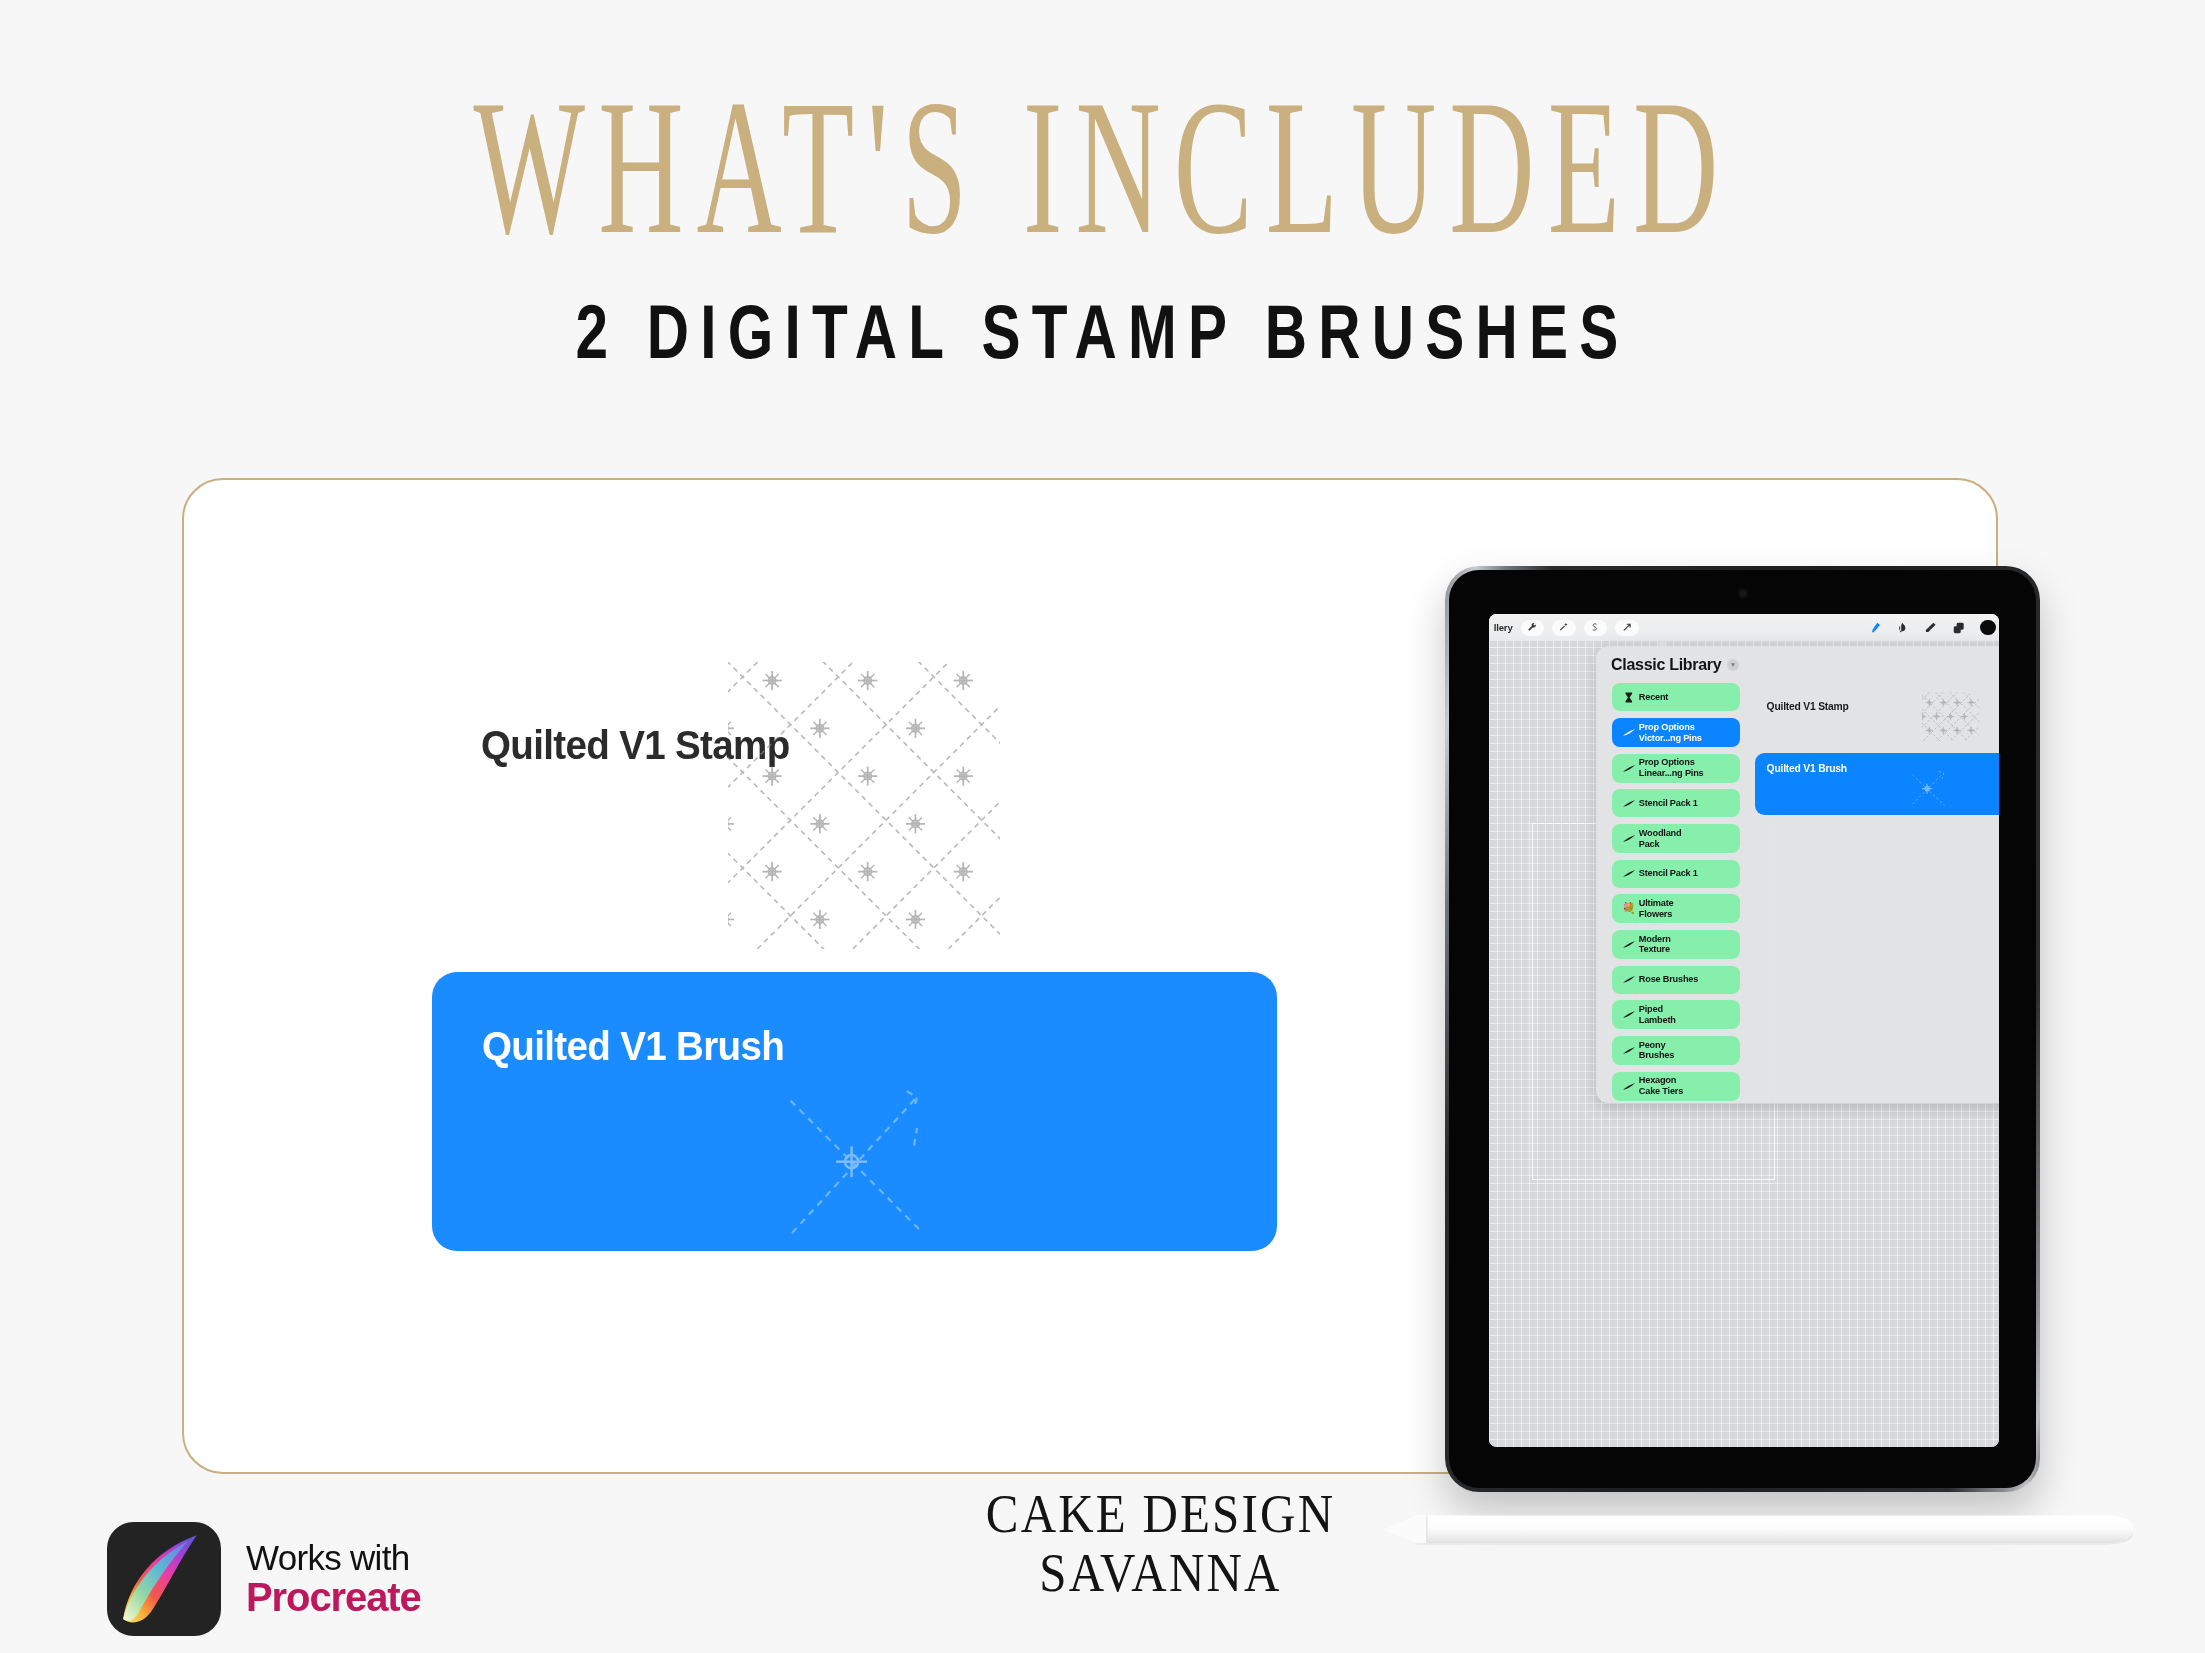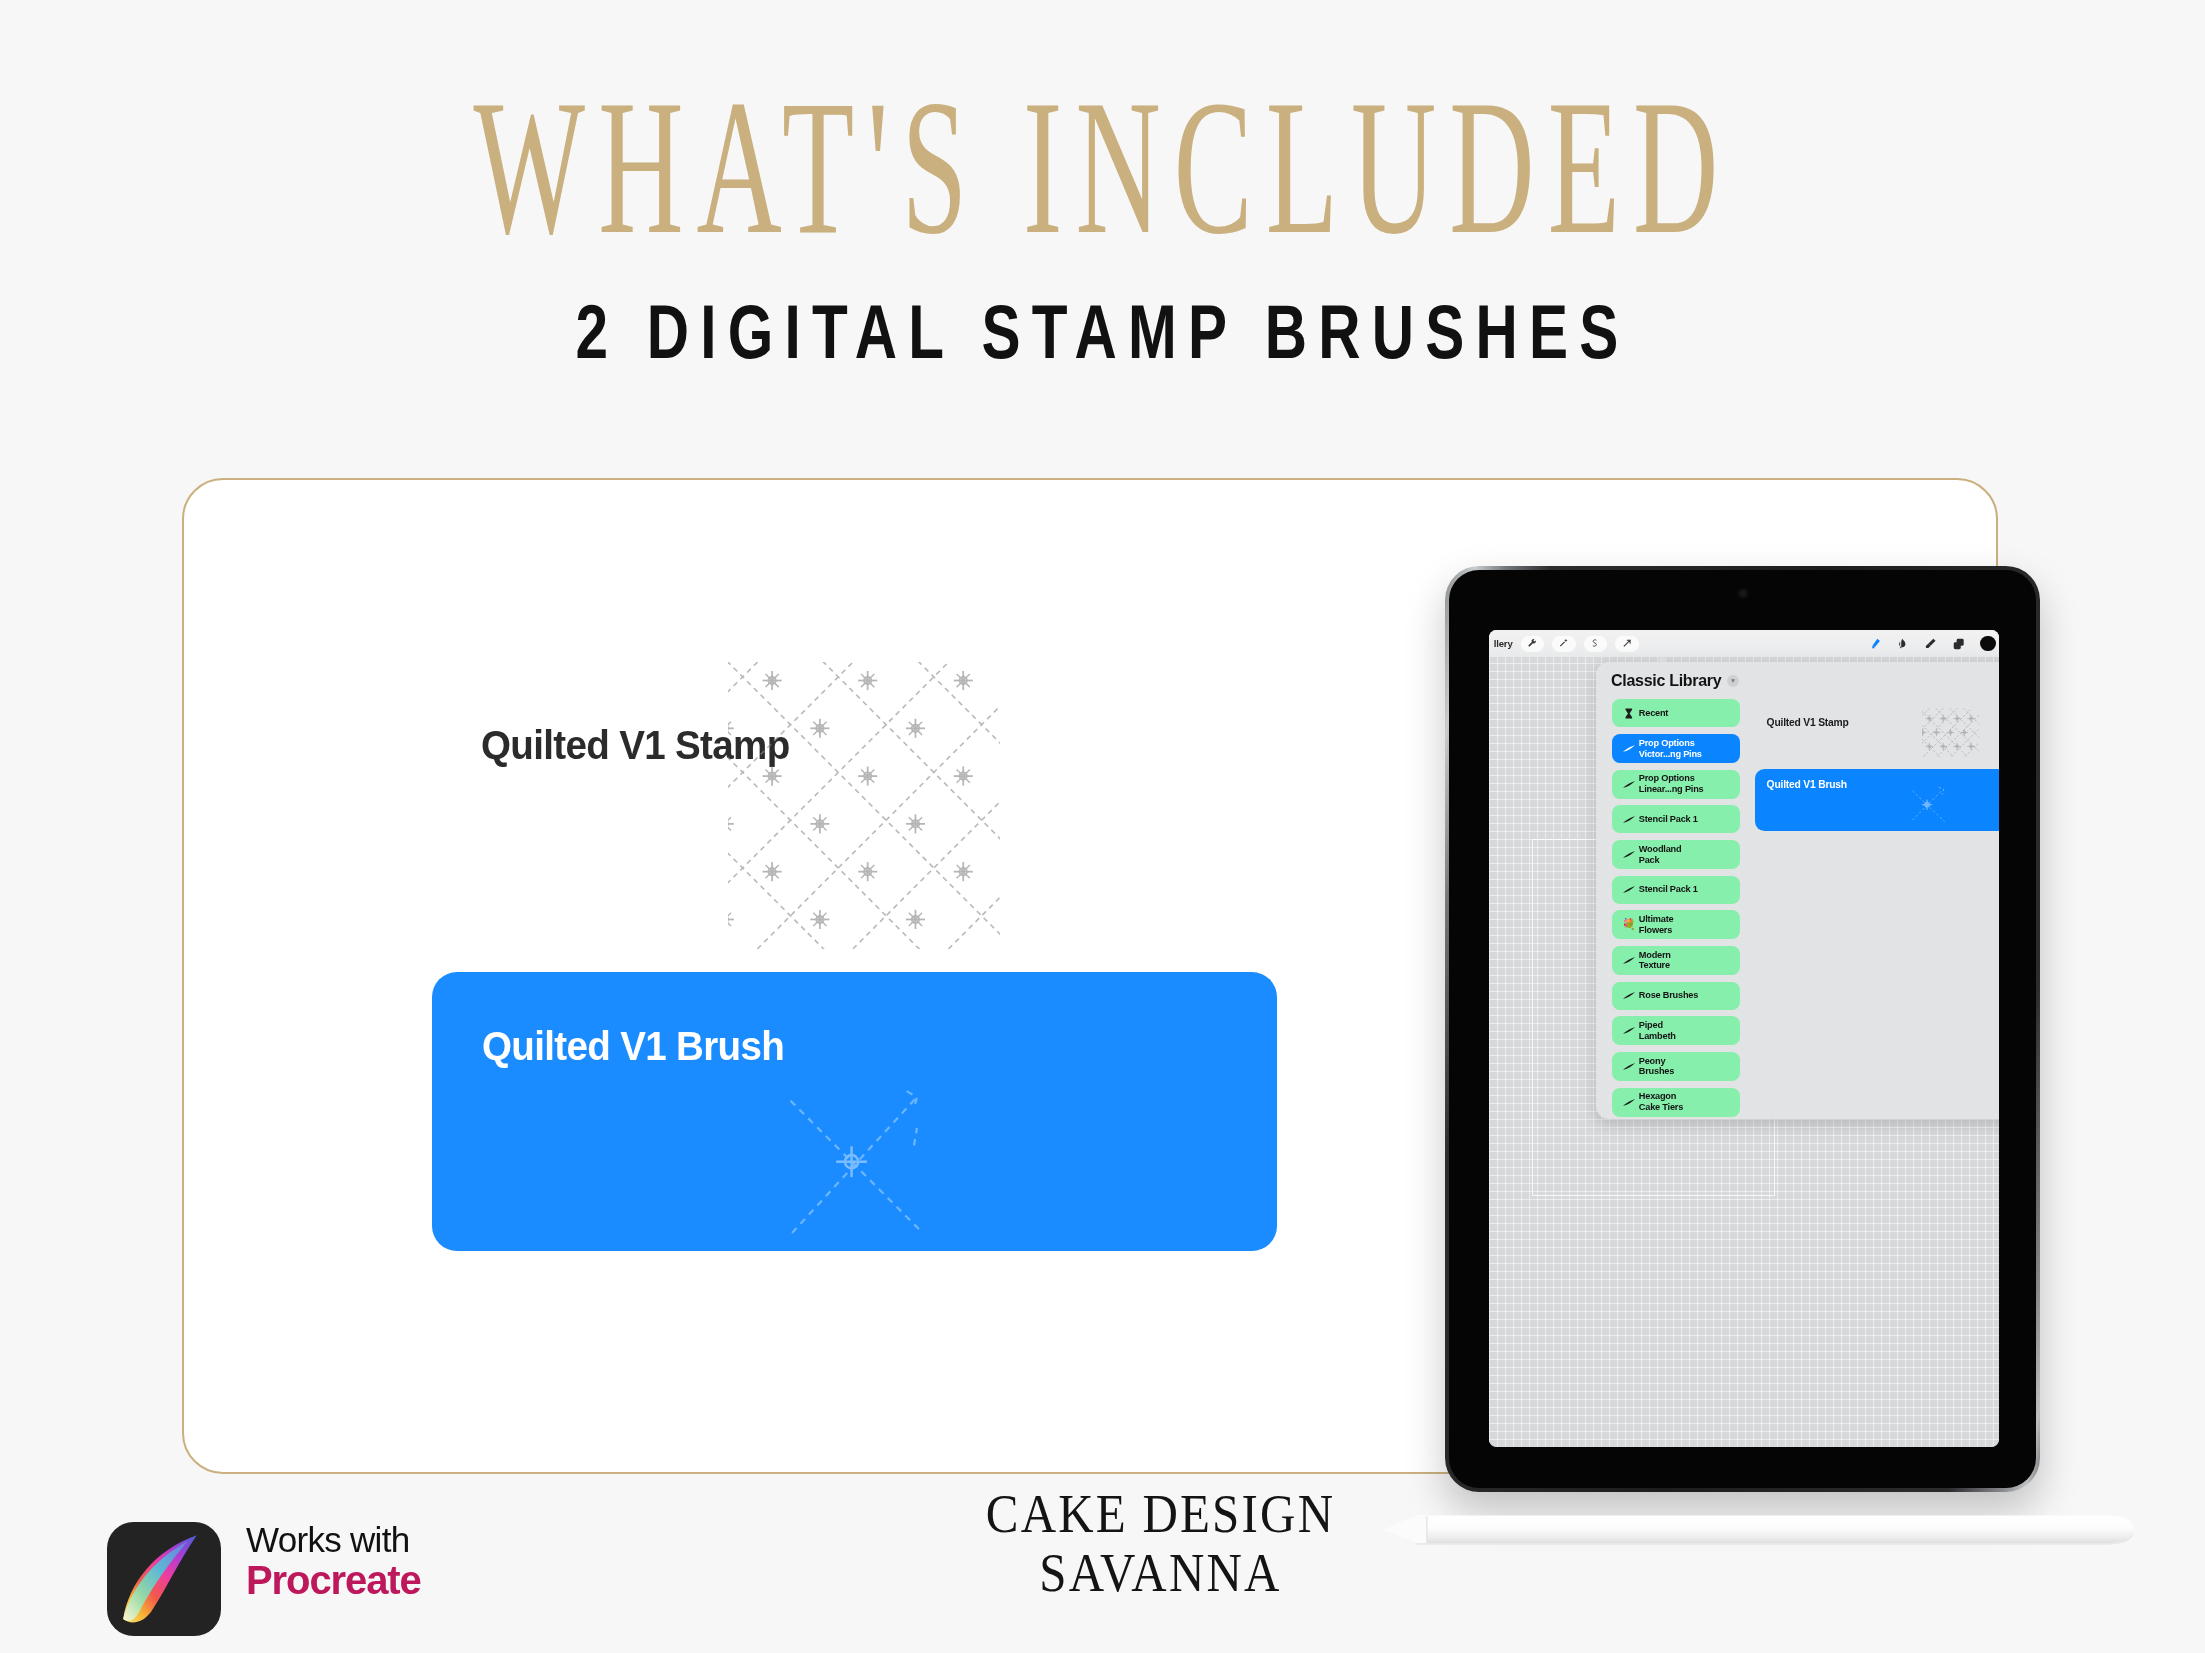--- a/index.html
+++ b/index.html
@@ -96,21 +96,21 @@
     width:595px; height:926px;
     background:linear-gradient(100deg,#8d9093 0%,#c9ccce 4%,#75787b 8%,#2a2c2e 14%,#1b1d1f 50%,#2a2c2e 88%,#86888b 95%,#bdc0c2 98%,#6e7073 100%);
     border-radius:34px;
     padding:4.4px;
     box-shadow:0 19px 40px rgba(0,0,0,.22);
   }
   #tablet-inner{
     width:100%; height:100%;
     background:#050505;
     border-radius:30px;
-    padding:60px 37px 41px 40px;
+    padding:44px 37px 41px 40px;
     position:relative;
   }
   #camera{
     position:absolute; left:50%; top:17.6px;
     transform:translateX(-50%);
     width:11px; height:11px; border-radius:50%;
     background:#16181a;
     box-shadow:inset 0 0 0 2.2px #0b0c0d;
   }
   #screen{
@@ -208,21 +208,21 @@
   .brush-row{ position:relative; border-radius:9.6px; margin-bottom:8.8px; padding:10.3px 11.8px; height:53px;}
   .brush-row.sel{ background:#0a84ff; height:62px; }
   .brush-name{ font-size:10.3px; font-weight:700; color:#1b1b1b; letter-spacing:-0.2px;}
   .brush-row.sel .brush-name{ color:#ffffff; }
   .brush-thumb{ position:absolute; right:57px; top:1.5px; opacity:.55; }
   .brush-row.sel .brush-thumb{ right:87px; top:16px; opacity:.5; }
 
   
   #procreate{
     position:absolute; left:107px; top:1522px;
-    display:flex; 
+    display:flex; align-items:center;
   }
   #pc-icon{
     width:114px;height:114px;border-radius:26.5px;
     background:#232323; position:relative; overflow:hidden;
     flex:0 0 114px;
   }
   #pc-text{ margin-left:25px; }
   #pc-line1{ font-size:35px; color:#111; line-height:1.05; letter-spacing:-0.7px;}
   #pc-line2{ font-size:40px; font-weight:700; color:#be185d; line-height:1.05; letter-spacing:-1.1px;}
 

